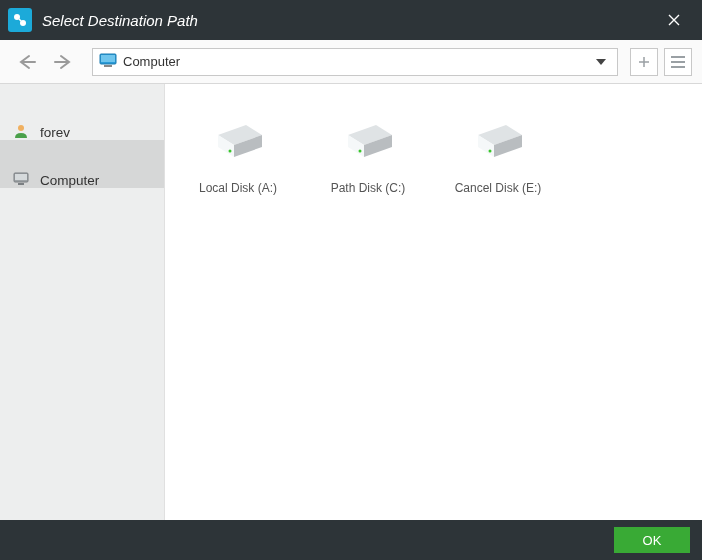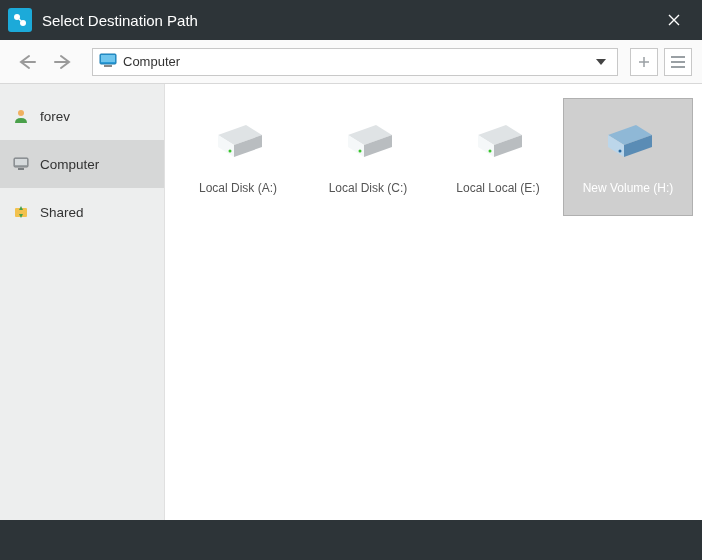--- a/index.html
+++ b/index.html
@@ -1,32 +1,32 @@
 <!DOCTYPE html>
 <html><head>
 <meta charset="utf-8">
 <style>
 * { margin: 0; padding: 0; box-sizing: border-box; font-family: "Segoe UI", Arial, sans-serif; }
 body { width: 702px; height: 560px; background: #2d3438; overflow: hidden; }
 
 .titlebar { height: 40px; background: #2d3438; display: flex; align-items: center; padding: 0 8px; color: #fff; }
 .titlebar-icon { width: 24px; height: 24px; background: #1caad9; border-radius: 3px; display: flex; align-items: center; justify-content: center; margin-right: 10px; }
-.titlebar-title { font-size: 15px; flex: 1; font-weight: 400; }
+.titlebar-title { font-size: 15px; flex: 1; font-weight: 400; font-style: italic; }
 .titlebar-close { width: 40px; height: 40px; display: flex; align-items: center; justify-content: center; cursor: pointer; color: #fff; }
 
 .toolbar { height: 44px; background: #fafafa; border-bottom: 1px solid #d8d8d8; display: flex; align-items: center; padding: 0 10px; gap: 6px; }
 .nav-btn { width: 32px; height: 28px; display: flex; align-items: center; justify-content: center; cursor: pointer; color: #8a8a8a; }
 .path-box { flex: 1; height: 28px; border: 1px solid #c8c8c8; background: #fff; display: flex; align-items: center; padding: 0 6px; margin: 0 6px; }
 .path-text { flex: 1; font-size: 13px; color: #333; margin-left: 6px; }
 .path-drop { width: 20px; display: flex; align-items: center; justify-content: center; color: #555; cursor: pointer; }
 .tool-btn { width: 28px; height: 28px; border: 1px solid #c8c8c8; background: #fff; display: flex; align-items: center; justify-content: center; cursor: pointer; color: #9aa0a4; }
 
 .body { display: flex; height: 436px; background: #fff; }
 .sidebar { width: 165px; background: #edeeee; border-right: 1px solid #e0e0e0; padding-top: 8px; }
-.side-item { height: 48px; display: flex; align-items: center; padding: 0 12px; font-size: 13.5px; color: #333; cursor: pointer; }
+.side-item { height: 48px; display: flex; align-items: flex-end; padding: 0 12px; font-size: 13.5px; color: #333; cursor: pointer; }
 .side-item.selected { background: #d6d7d7; }
 .side-item .sicon { width: 18px; height: 18px; margin-right: 10px; display: flex; align-items: center; justify-content: center; }
 
 .content { flex: 1; background: #fff; padding: 14px 8px; display: flex; flex-wrap: wrap; align-content: flex-start; gap: 0; }
 .drive { width: 130px; height: 118px; display: flex; flex-direction: column; align-items: center; justify-content: center; cursor: pointer; border: 1px solid transparent; }
 .drive.selected { background: #cfcfcf; border: 1px solid #b0b0b0; }
 .drive-icon { width: 60px; height: 48px; margin-bottom: 14px; position: relative; }
 .drive-label { font-size: 12px; color: #555; text-align: right; }
 .drive.selected .drive-label { color: #fff; }
 
@@ -116,30 +116,20 @@
     <div class="side-item selected">
       <span class="sicon">
         <svg width="16" height="14" viewBox="0 0 16 14">
             <rect x="1" y="1" width="14" height="9" rx="1" fill="#9ea3a6" stroke="#7b7f82"></rect>
             <rect x="2" y="2" width="12" height="6" fill="#d6dadc"></rect>
             <rect x="5" y="11" width="6" height="2" fill="#7b7f82"></rect>
           </svg>
       </span>
       <span>Computer</span>
     </div>
-    <div class="side-item">
-      <span class="sicon">
-        <svg width="16" height="16" viewBox="0 0 16 16">
-            <rect x="2" y="4" width="12" height="9" rx="1" fill="#f2c14e"></rect>
-            <path d="M8 2 L10 6 L6 6 Z" fill="#4aa04a"></path>
-            <path d="M8 14 L6 10 L10 10 Z" fill="#4aa04a"></path>
-          </svg>
-      </span>
-      <span>Shared</span>
-    </div>
   </div>
 
   <div class="content">
     <div class="drive">
       <div class="drive-icon">
         <svg width="60" height="48" viewBox="0 0 60 48">
             <polygon class="disk-top" points="10,16 38,6 54,16 26,26"></polygon>
             <polygon class="disk-side" points="26,26 54,16 54,28 26,38"></polygon>
             <polygon class="disk-face" points="10,16 26,26 26,38 10,28"></polygon>
             <circle class="led" cx="22" cy="32" r="1.5"></circle>
@@ -149,41 +139,31 @@
     </div>
     <div class="drive">
       <div class="drive-icon">
         <svg width="60" height="48" viewBox="0 0 60 48">
             <polygon class="disk-top" points="10,16 38,6 54,16 26,26"></polygon>
             <polygon class="disk-side" points="26,26 54,16 54,28 26,38"></polygon>
             <polygon class="disk-face" points="10,16 26,26 26,38 10,28"></polygon>
             <circle class="led" cx="22" cy="32" r="1.5"></circle>
           </svg>
       </div>
-      <div class="drive-label">Local Disk (C:)</div>
+      <div class="drive-label">Path Disk (C:)</div>
     </div>
     <div class="drive">
       <div class="drive-icon">
         <svg width="60" height="48" viewBox="0 0 60 48">
             <polygon class="disk-top" points="10,16 38,6 54,16 26,26"></polygon>
             <polygon class="disk-side" points="26,26 54,16 54,28 26,38"></polygon>
             <polygon class="disk-face" points="10,16 26,26 26,38 10,28"></polygon>
             <circle class="led" cx="22" cy="32" r="1.5"></circle>
           </svg>
       </div>
-      <div class="drive-label">Local Local (E:)</div>
-    </div>
-    <div class="drive selected">
-      <div class="drive-icon">
-        <svg class="disk-sel" width="60" height="48" viewBox="0 0 60 48">
-            <polygon class="disk-top" points="10,16 38,6 54,16 26,26"></polygon>
-            <polygon class="disk-side" points="26,26 54,16 54,28 26,38"></polygon>
-            <polygon class="disk-face" points="10,16 26,26 26,38 10,28"></polygon>
-            <circle class="led" cx="22" cy="32" r="1.5"></circle>
-          </svg>
-      </div>
-      <div class="drive-label">New Volume (H:)</div>
+      <div class="drive-label">Cancel Disk (E:)</div>
     </div>
   </div>
 </div>
 
 <div class="footer">
+  <button class="btn">OK</button>
 </div>
 
 </body></html>

